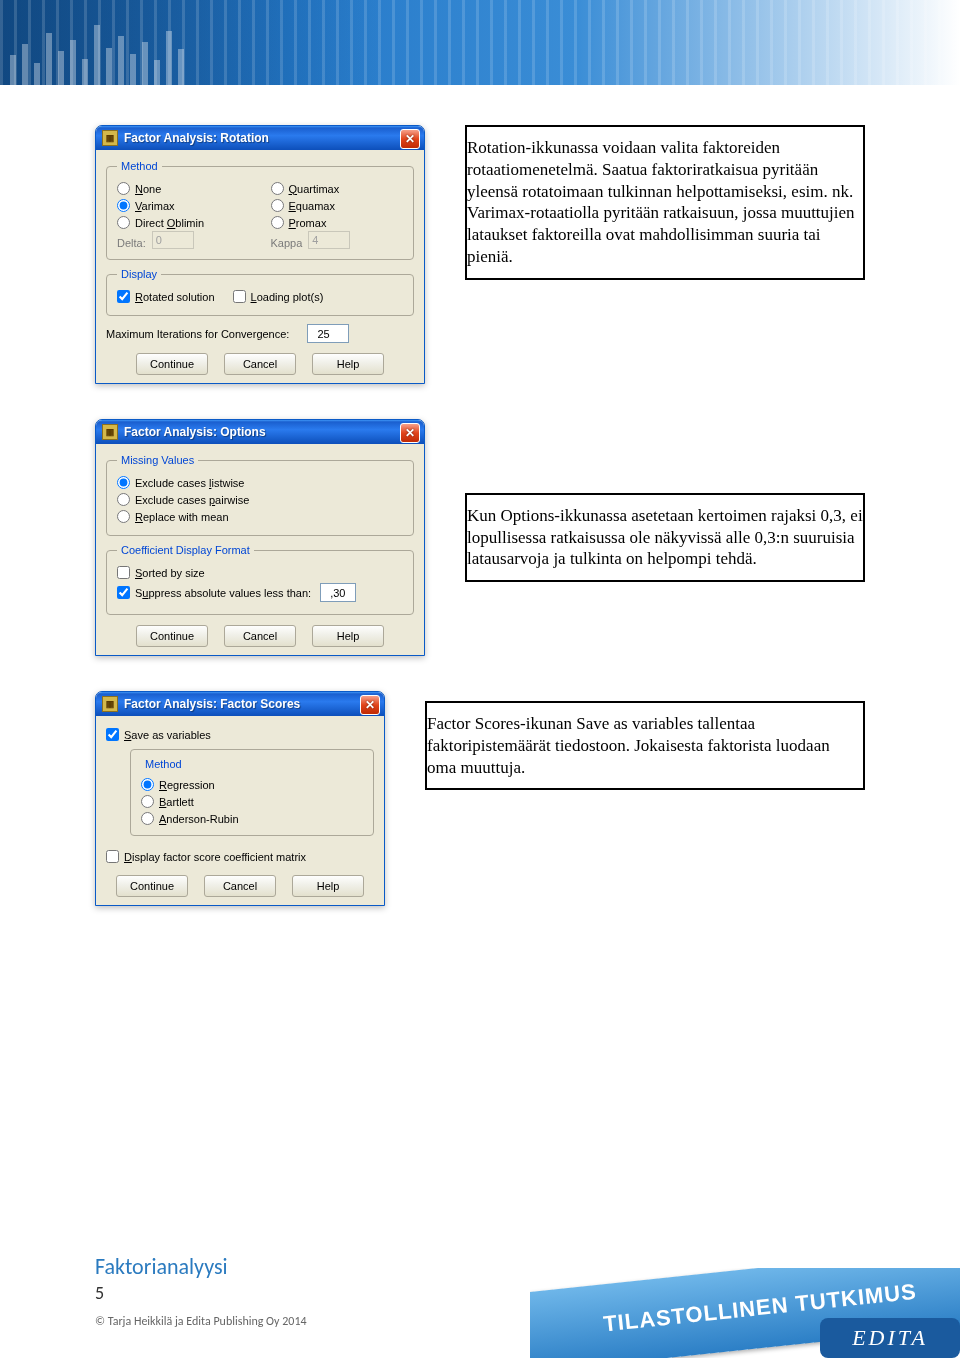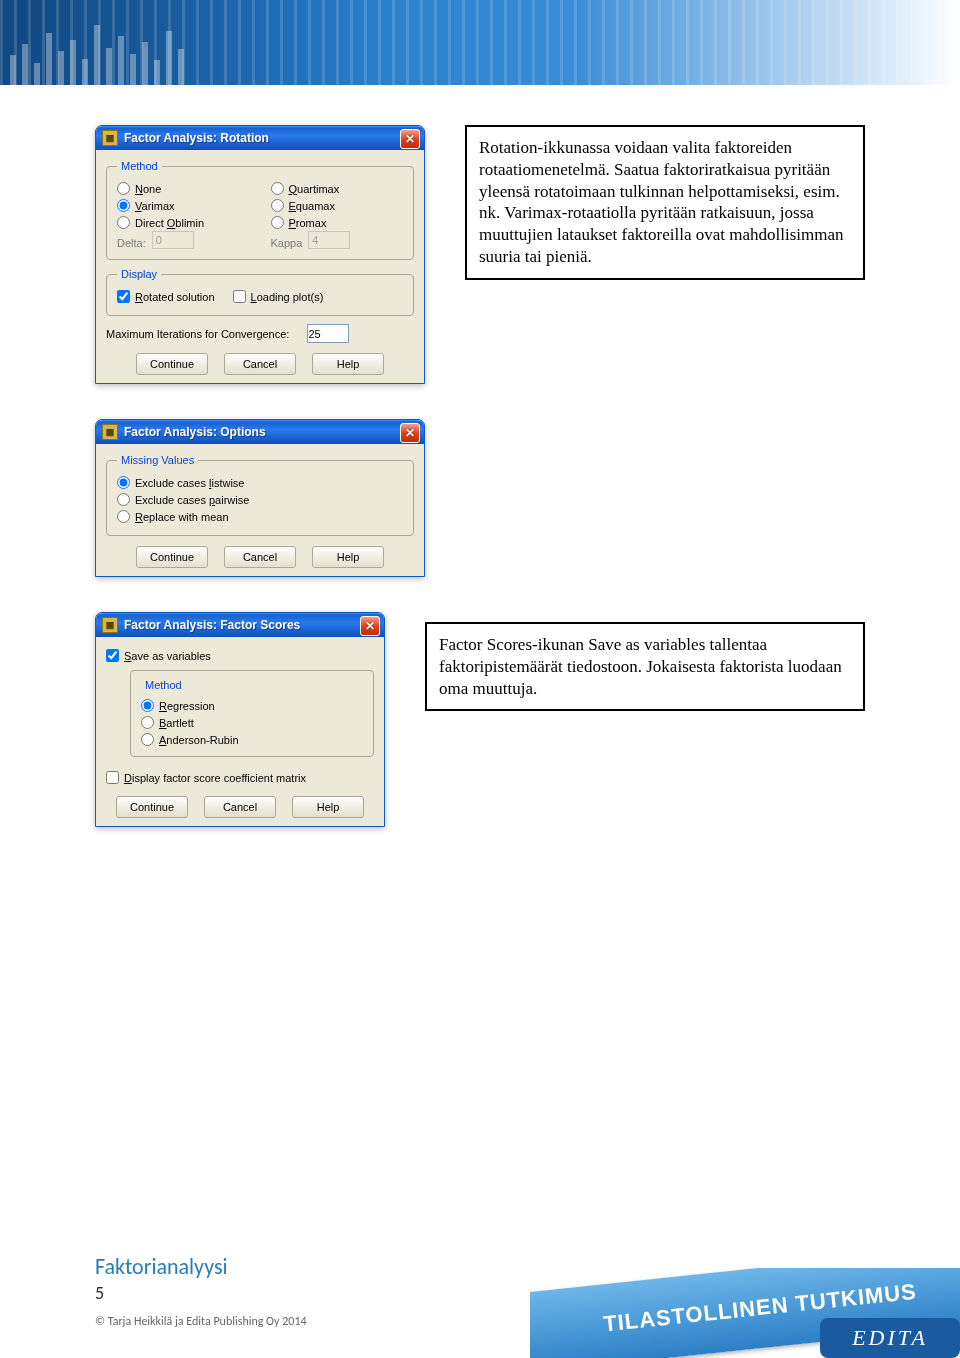--- a/index.html
+++ b/index.html
@@ -113,42 +113,42 @@
     background: #ece9d8;
     color: #a0a0a0;
     font-size: 11px;
     padding: 1px 3px;
   }
   .enabled-input {
     width: 42px; height: 19px;
     border: 1px solid #7f9db9;
     background: #fff;
     font-size: 11px;
-    padding: 1px 0;
+    padding: 1px 9px;
     text-align: left;
   }
   .maxiter-row { display: flex; align-items: center; gap: 18px; font-size: 11px; margin: 6px 0 10px 0; }
 
   .btn-row { display: flex; gap: 16px; justify-content: center; }
   .xp-btn {
     min-width: 72px; height: 22px;
     background: linear-gradient(180deg, #fefefe 0%, #f0f0e8 45%, #e3e0cd 100%);
     border: 1px solid #aca899;
     border-radius: 3px;
     font-size: 11px;
     display: inline-flex; align-items: center; justify-content: center;
     padding: 0 10px;
     cursor: pointer;
   }
 
   
   .desc-box {
     border: 2px solid #000;
     background: #fff;
-    padding: 10px 12px;
+    padding: 10px 0;
     font-family: "Times New Roman", Times, serif;
     font-size: 17px;
     line-height: 1.28;
     flex: 1;
   }
 
   
   .page-footer {
     position: absolute;
     left: 95px; bottom: 30px; right: 0;
@@ -309,28 +309,41 @@
             </div>
           <div class="radio-row">
               <input type="radio" name="mv" style="">
               <label>Exclude cases <span class="u">p</span>airwise</label>
             </div>
           <div class="radio-row">
               <input type="radio" name="mv" style="">
               <label><span class="u">R</span>eplace with mean</label>
             </div>
         </fieldset>
+        <fieldset>
+          <legend>Coefficient Display Format</legend>
+          <div class="check-row">
+              <input type="checkbox" style="">
+              <label><span class="u">S</span>orted by size</label>
+            </div>
+          <div class="check-row">
+              <input type="checkbox" checked="" style="">
+              <label>S<span class="u">u</span>ppress absolute values less than:</label>
+            <input class="enabled-input" style="width: 36px; margin-left: 4px;" value=",30">
+          </div>
+        </fieldset>
         <div class="btn-row" style="margin-top:10px">
           <div class="xp-btn">Continue</div>
           <div class="xp-btn">Cancel</div>
           <div class="xp-btn">Help</div>
         </div>
       </div>
     </div>
 
+    <div class="desc-box">Kun Options-ikkunassa asetetaan kertoimen rajaksi 0,3, ei lopullisessa ratkaisussa ole näkyvissä alle 0,3:n suuruisia latausarvoja ja tulkinta on helpompi tehdä.</div>
   </div>
 
   <div class="row">
     <div class="xp-dialog" style="width:290px">
       <div class="xp-title">
         <span class="spss-icon">▦</span>
         <span>Factor Analysis: Factor Scores</span>
         <span class="xp-close">✕</span>
       </div>
       <div class="xp-body">

